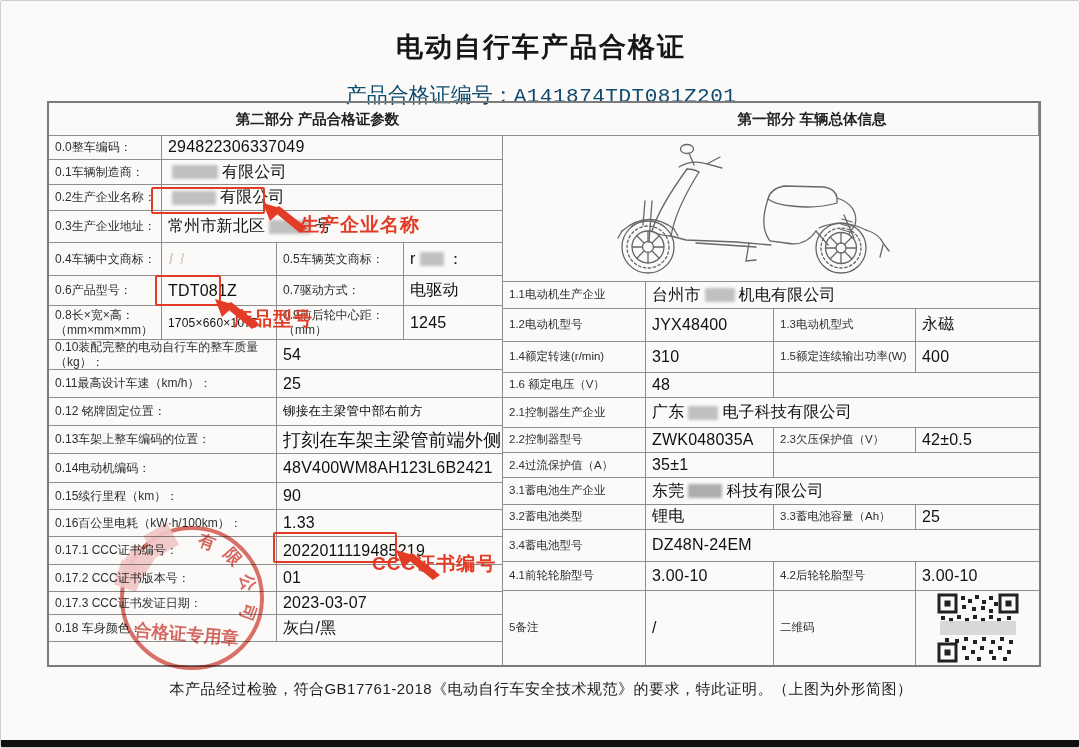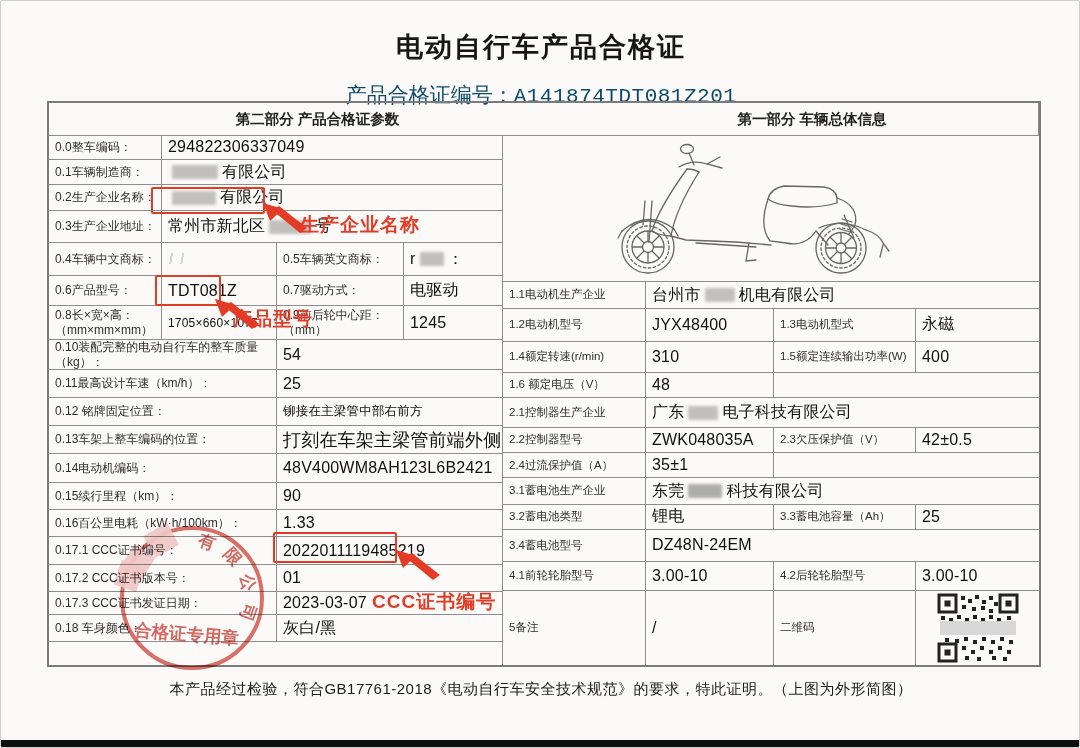--- a/index.html
+++ b/index.html
@@ -508,17 +508,17 @@
     <polygon points="1,1 21,7 8,19" fill="#e33b25"></polygon>
       <polygon points="10,8 17,4 45,26 38,31" fill="#e33b25"></polygon>
   </svg>
   <svg class="arrow" style="left:394px;top:548px;" width="46" height="32" viewBox="0 0 46 32">
     <polygon points="1,1 21,7 8,19" fill="#e33b25"></polygon>
       <polygon points="10,8 17,4 45,26 38,31" fill="#e33b25"></polygon>
   </svg>
 
   <div class="ann" style="left:299px;top:211px;">生产企业名称</div>
   <div class="ann" style="left:232px;top:305px;">产品型号</div>
-  <div class="ann" style="left:371px;top:588px;">CCC证书编号</div>
+  <div class="ann" style="left:371px;top:550px;">CCC证书编号</div>
 
   <div class="footer">本产品经过检验，符合GB17761-2018《电动自行车安全技术规范》的要求，特此证明。（上图为外形简图）</div>
   <div class="botbar"></div>
 </div>
 
 </body></html>

